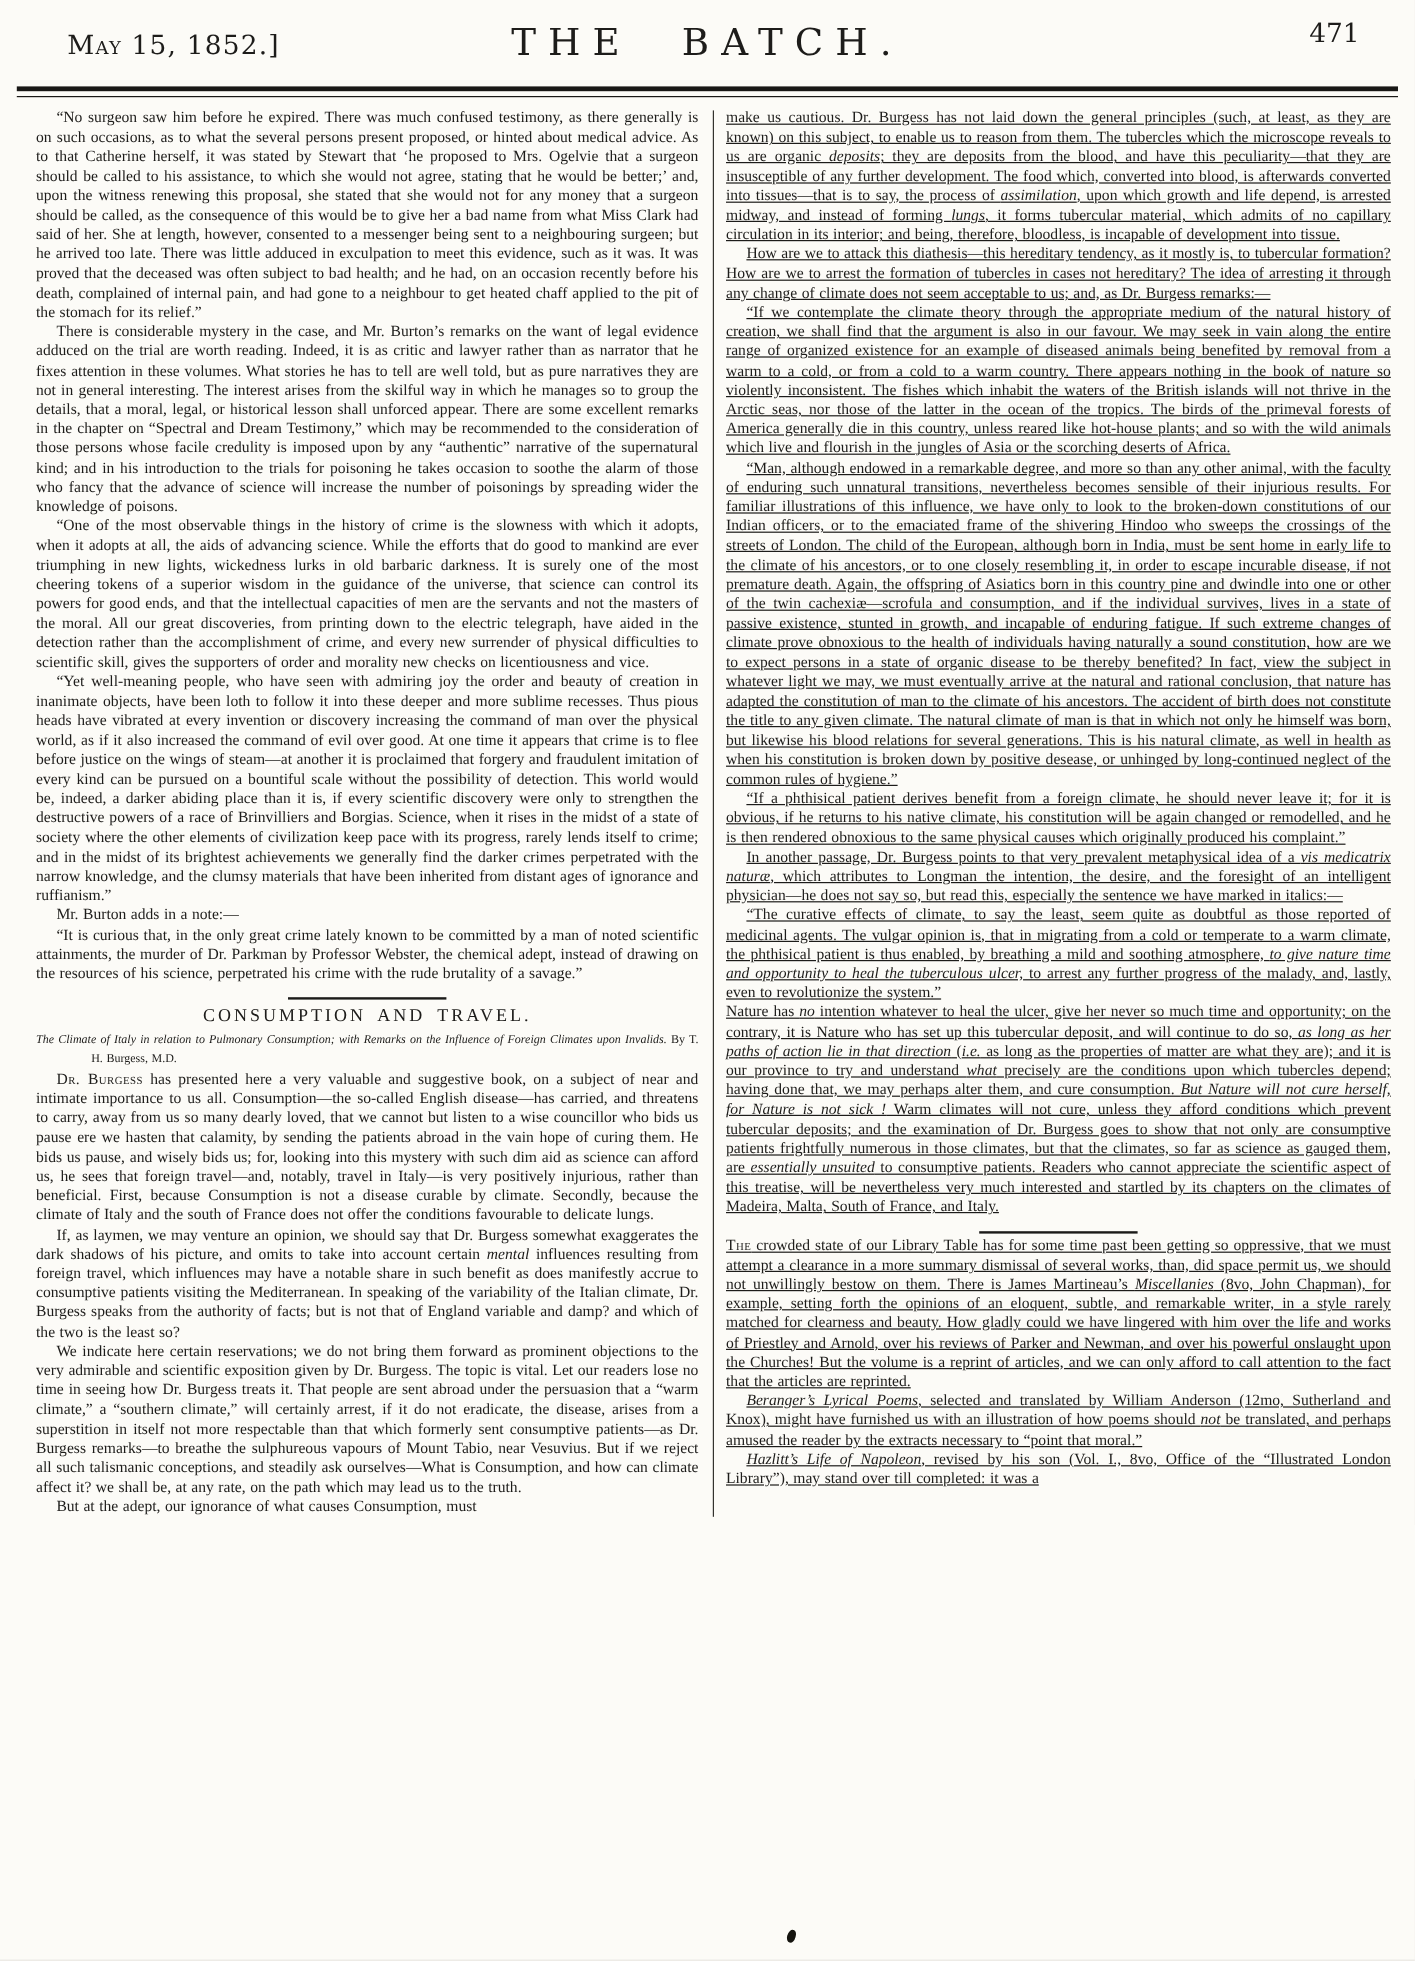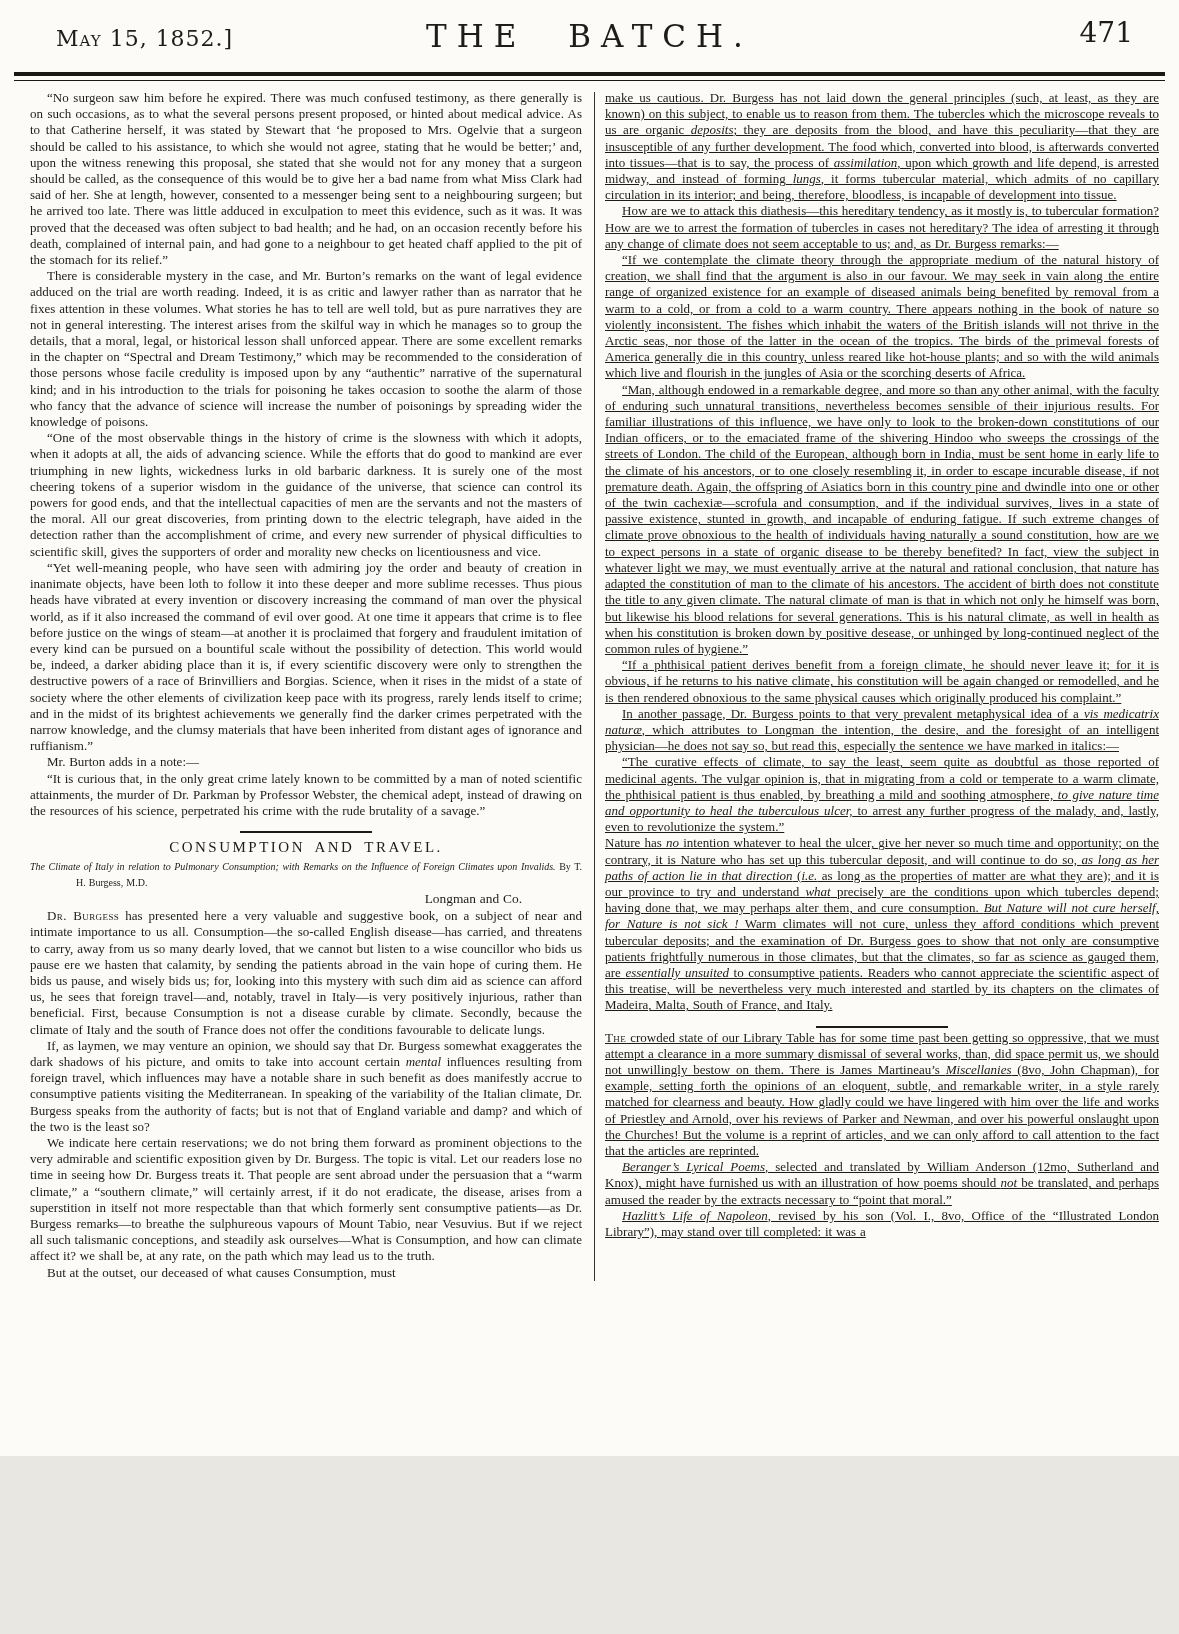--- a/index.html
+++ b/index.html
@@ -3,41 +3,41 @@
 <meta charset="utf-8">
 <style>
   html,body{margin:0;padding:0;}
   body{
     width:1179px;height:1634px;
     background:#e9e7e2;
     font-family:"Liberation Serif","DejaVu Serif",serif;
   }
   .page{
     position:relative;
-    width:1179px;height:1456px;
+    width:1179px;height:1633px;
     background:#fcfbf7;
     color:#1d1c1a;
     overflow:hidden;
     box-sizing:border-box;
   }
   
   header{position:relative;height:70px;}
   .date{
     position:absolute;left:56px;top:26px;
     font-size:22px;font-variant:small-caps;letter-spacing:1px;
     font-family:"DejaVu Serif","Liberation Serif",serif;
   }
   .masthead{
     position:absolute;left:0;right:0;top:18px;text-align:center;
     font-size:31px;letter-spacing:10px;word-spacing:22px;
     font-family:"DejaVu Serif","Liberation Serif",serif;
   }
   .pagenum{
     position:absolute;right:46px;top:16px;
-    font-size:28px;
+    font-size:22px;
     font-family:"DejaVu Serif","Liberation Serif",serif;
   }
   .rule-double{
     margin:2px 14px 0 14px;
     border-top:4px solid #191816;
     border-bottom:1.5px solid #191816;
     height:4px;
   }
   
   .columns{display:flex;padding:9px 20px 0 30px;align-items:stretch;}
@@ -93,25 +93,24 @@
     <section class="col left">
         <p class="p para"><span>“No surgeon saw him before he expired. There was much confused testimony, as there generally is on such occasions, as to what the several persons present proposed, or hinted about medical advice. As to that Catherine herself, it was stated by Stewart that ‘he proposed to Mrs. Ogelvie that a surgeon should be called to his assistance, to which she would not agree, stating that he would be better;’ and, upon the witness renewing this proposal, she stated that she would not for any money that a surgeon should be called, as the consequence of this would be to give her a bad name from what Miss Clark had said of her. She at length, however, consented to a messenger being sent to a neighbouring surgeen; but he arrived too late. There was little adduced in exculpation to meet this evidence, such as it was. It was proved that the deceased was often subject to bad health; and he had, on an occasion recently before his death, complained of internal pain, and had gone to a neighbour to get heated chaff applied to the pit of the stomach for its relief.”</span></p>
         <p class="p para"><span>There is considerable mystery in the case, and Mr. Burton’s remarks on the want of legal evidence adduced on the trial are worth reading. Indeed, it is as critic and lawyer rather than as narrator that he fixes attention in these volumes. What stories he has to tell are well told, but as pure narratives they are not in general interesting. The interest arises from the skilful way in which he manages so to group the details, that a moral, legal, or historical lesson shall unforced appear. There are some excellent remarks in the chapter on “Spectral and Dream Testimony,” which may be recommended to the consideration of those persons whose facile credulity is imposed upon by any “authentic” narrative of the supernatural kind; and in his introduction to the trials for poisoning he takes occasion to soothe the alarm of those who fancy that the advance of science will increase the number of poisonings by spreading wider the knowledge of poisons.</span></p>
         <p class="p para"><span>“One of the most observable things in the history of crime is the slowness with which it adopts, when it adopts at all, the aids of advancing science. While the efforts that do good to mankind are ever triumphing in new lights, wickedness lurks in old barbaric darkness. It is surely one of the most cheering tokens of a superior wisdom in the guidance of the universe, that science can control its powers for good ends, and that the intellectual capacities of men are the servants and not the masters of the moral. All our great discoveries, from printing down to the electric telegraph, have aided in the detection rather than the accomplishment of crime, and every new surrender of physical difficulties to scientific skill, gives the supporters of order and morality new checks on licentiousness and vice.</span></p>
         <p class="p para"><span>“Yet well-meaning people, who have seen with admiring joy the order and beauty of creation in inanimate objects, have been loth to follow it into these deeper and more sublime recesses. Thus pious heads have vibrated at every invention or discovery increasing the command of man over the physical world, as if it also increased the command of evil over good. At one time it appears that crime is to flee before justice on the wings of steam—at another it is proclaimed that forgery and fraudulent imitation of every kind can be pursued on a bountiful scale without the possibility of detection. This world would be, indeed, a darker abiding place than it is, if every scientific discovery were only to strengthen the destructive powers of a race of Brinvilliers and Borgias. Science, when it rises in the midst of a state of society where the other elements of civilization keep pace with its progress, rarely lends itself to crime; and in the midst of its brightest achievements we generally find the darker crimes perpetrated with the narrow knowledge, and the clumsy materials that have been inherited from distant ages of ignorance and ruffianism.”</span></p>
         <p class="p para"><span>Mr. Burton adds in a note:—</span></p>
         <p class="p para"><span>“It is curious that, in the only great crime lately known to be committed by a man of noted scientific attainments, the murder of Dr. Parkman by Professor Webster, the chemical adept, instead of drawing on the resources of his science, perpetrated his crime with the rude brutality of a savage.”</span></p>
         <hr class="rule-short">
         <p class="p heading"><span>CONSUMPTION AND TRAVEL.</span></p>
         <p class="p citation"><span class="it">The Climate of Italy in relation to Pulmonary Consumption; with Remarks on the Influence of Foreign Climates upon Invalids.</span><span> By T. H. Burgess, M.D.</span></p>
-        <p class="p publisher"><span>Longman and Co.</span></p>
         <p class="p para"><span class="sc">Dr. Burgess</span><span> has presented here a very valuable and suggestive book, on a subject of near and intimate importance to us all. Consumption—the so-called English disease—has carried, and threatens to carry, away from us so many dearly loved, that we cannot but listen to a wise councillor who bids us pause ere we hasten that calamity, by sending the patients abroad in the vain hope of curing them. He bids us pause, and wisely bids us; for, looking into this mystery with such dim aid as science can afford us, he sees that foreign travel—and, notably, travel in Italy—is very positively injurious, rather than beneficial. First, because Consumption is not a disease curable by climate. Secondly, because the climate of Italy and the south of France does not offer the conditions favourable to delicate lungs.</span></p>
         <p class="p para"><span>If, as laymen, we may venture an opinion, we should say that Dr. Burgess somewhat exaggerates the dark shadows of his picture, and omits to take into account certain </span><span class="it">mental</span><span> influences resulting from foreign travel, which influences may have a notable share in such benefit as does manifestly accrue to consumptive patients visiting the Mediterranean. In speaking of the variability of the Italian climate, Dr. Burgess speaks from the authority of facts; but is not that of England variable and damp? and which of the two is the least so?</span></p>
         <p class="p para"><span>We indicate here certain reservations; we do not bring them forward as prominent objections to the very admirable and scientific exposition given by Dr. Burgess. The topic is vital. Let our readers lose no time in seeing how Dr. Burgess treats it. That people are sent abroad under the persuasion that a “warm climate,” a “southern climate,” will certainly arrest, if it do not eradicate, the disease, arises from a superstition in itself not more respectable than that which formerly sent consumptive patients—as Dr. Burgess remarks—to breathe the sulphureous vapours of Mount Tabio, near Vesuvius. But if we reject all such talismanic conceptions, and steadily ask ourselves—What is Consumption, and how can climate affect it? we shall be, at any rate, on the path which may lead us to the truth.</span></p>
-        <p class="p para"><span>But at the outset, our deceased of what causes Consumption, must</span></p>
+        <p class="p para"><span>But at the adept, our ignorance of what causes Consumption, must</span></p>
       </section>
     <div class="divider"></div>
     <section class="col right">
         <p class="p para noindent"><span>make us cautious. Dr. Burgess has not laid down the general principles (such, at least, as they are known) on this subject, to enable us to reason from them. The tubercles which the microscope reveals to us are organic </span><span class="it">deposits</span><span>; they are deposits from the blood, and have this peculiarity—that they are insusceptible of any further development. The food which, converted into blood, is afterwards converted into tissues—that is to say, the process of </span><span class="it">assimilation</span><span>, upon which growth and life depend, is arrested midway, and instead of forming </span><span class="it">lungs</span><span>, it forms tubercular material, which admits of no capillary circulation in its interior; and being, therefore, bloodless, is incapable of development into tissue.</span></p>
         <p class="p para"><span>How are we to attack this diathesis—this hereditary tendency, as it mostly is, to tubercular formation? How are we to arrest the formation of tubercles in cases not hereditary? The idea of arresting it through any change of climate does not seem acceptable to us; and, as Dr. Burgess remarks:—</span></p>
         <p class="p para"><span>“If we contemplate the climate theory through the appropriate medium of the natural history of creation, we shall find that the argument is also in our favour. We may seek in vain along the entire range of organized existence for an example of diseased animals being benefited by removal from a warm to a cold, or from a cold to a warm country. There appears nothing in the book of nature so violently inconsistent. The fishes which inhabit the waters of the British islands will not thrive in the Arctic seas, nor those of the latter in the ocean of the tropics. The birds of the primeval forests of America generally die in this country, unless reared like hot-house plants; and so with the wild animals which live and flourish in the jungles of Asia or the scorching deserts of Africa.</span></p>
         <p class="p para"><span>“Man, although endowed in a remarkable degree, and more so than any other animal, with the faculty of enduring such unnatural transitions, nevertheless becomes sensible of their injurious results. For familiar illustrations of this influence, we have only to look to the broken-down constitutions of our Indian officers, or to the emaciated frame of the shivering Hindoo who sweeps the crossings of the streets of London. The child of the European, although born in India, must be sent home in early life to the climate of his ancestors, or to one closely resembling it, in order to escape incurable disease, if not premature death. Again, the offspring of Asiatics born in this country pine and dwindle into one or other of the twin cachexiæ—scrofula and consumption, and if the individual survives, lives in a state of passive existence, stunted in growth, and incapable of enduring fatigue. If such extreme changes of climate prove obnoxious to the health of individuals having naturally a sound constitution, how are we to expect persons in a state of organic disease to be thereby benefited? In fact, view the subject in whatever light we may, we must eventually arrive at the natural and rational conclusion, that nature has adapted the constitution of man to the climate of his ancestors. The accident of birth does not constitute the title to any given climate. The natural climate of man is that in which not only he himself was born, but likewise his blood relations for several generations. This is his natural climate, as well in health as when his constitution is broken down by positive desease, or unhinged by long-continued neglect of the common rules of hygiene.”</span></p>
         <p class="p para"><span>“If a phthisical patient derives benefit from a foreign climate, he should never leave it; for it is obvious, if he returns to his native climate, his constitution will be again changed or remodelled, and he is then rendered obnoxious to the same physical causes which originally produced his complaint.”</span></p>
         <p class="p para"><span>In another passage, Dr. Burgess points to that very prevalent metaphysical idea of a </span><span class="it">vis medicatrix naturæ</span><span>, which attributes to Longman the intention, the desire, and the foresight of an intelligent physician—he does not say so, but read this, especially the sentence we have marked in italics:—</span></p>
         <p class="p para"><span>“The curative effects of climate, to say the least, seem quite as doubtful as those reported of medicinal agents. The vulgar opinion is, that in migrating from a cold or temperate to a warm climate, the phthisical patient is thus enabled, by breathing a mild and soothing atmosphere, </span><span class="it">to give nature time and opportunity to heal the tuberculous ulcer,</span><span> to arrest any further progress of the malady, and, lastly, even to revolutionize the system.”</span></p>

